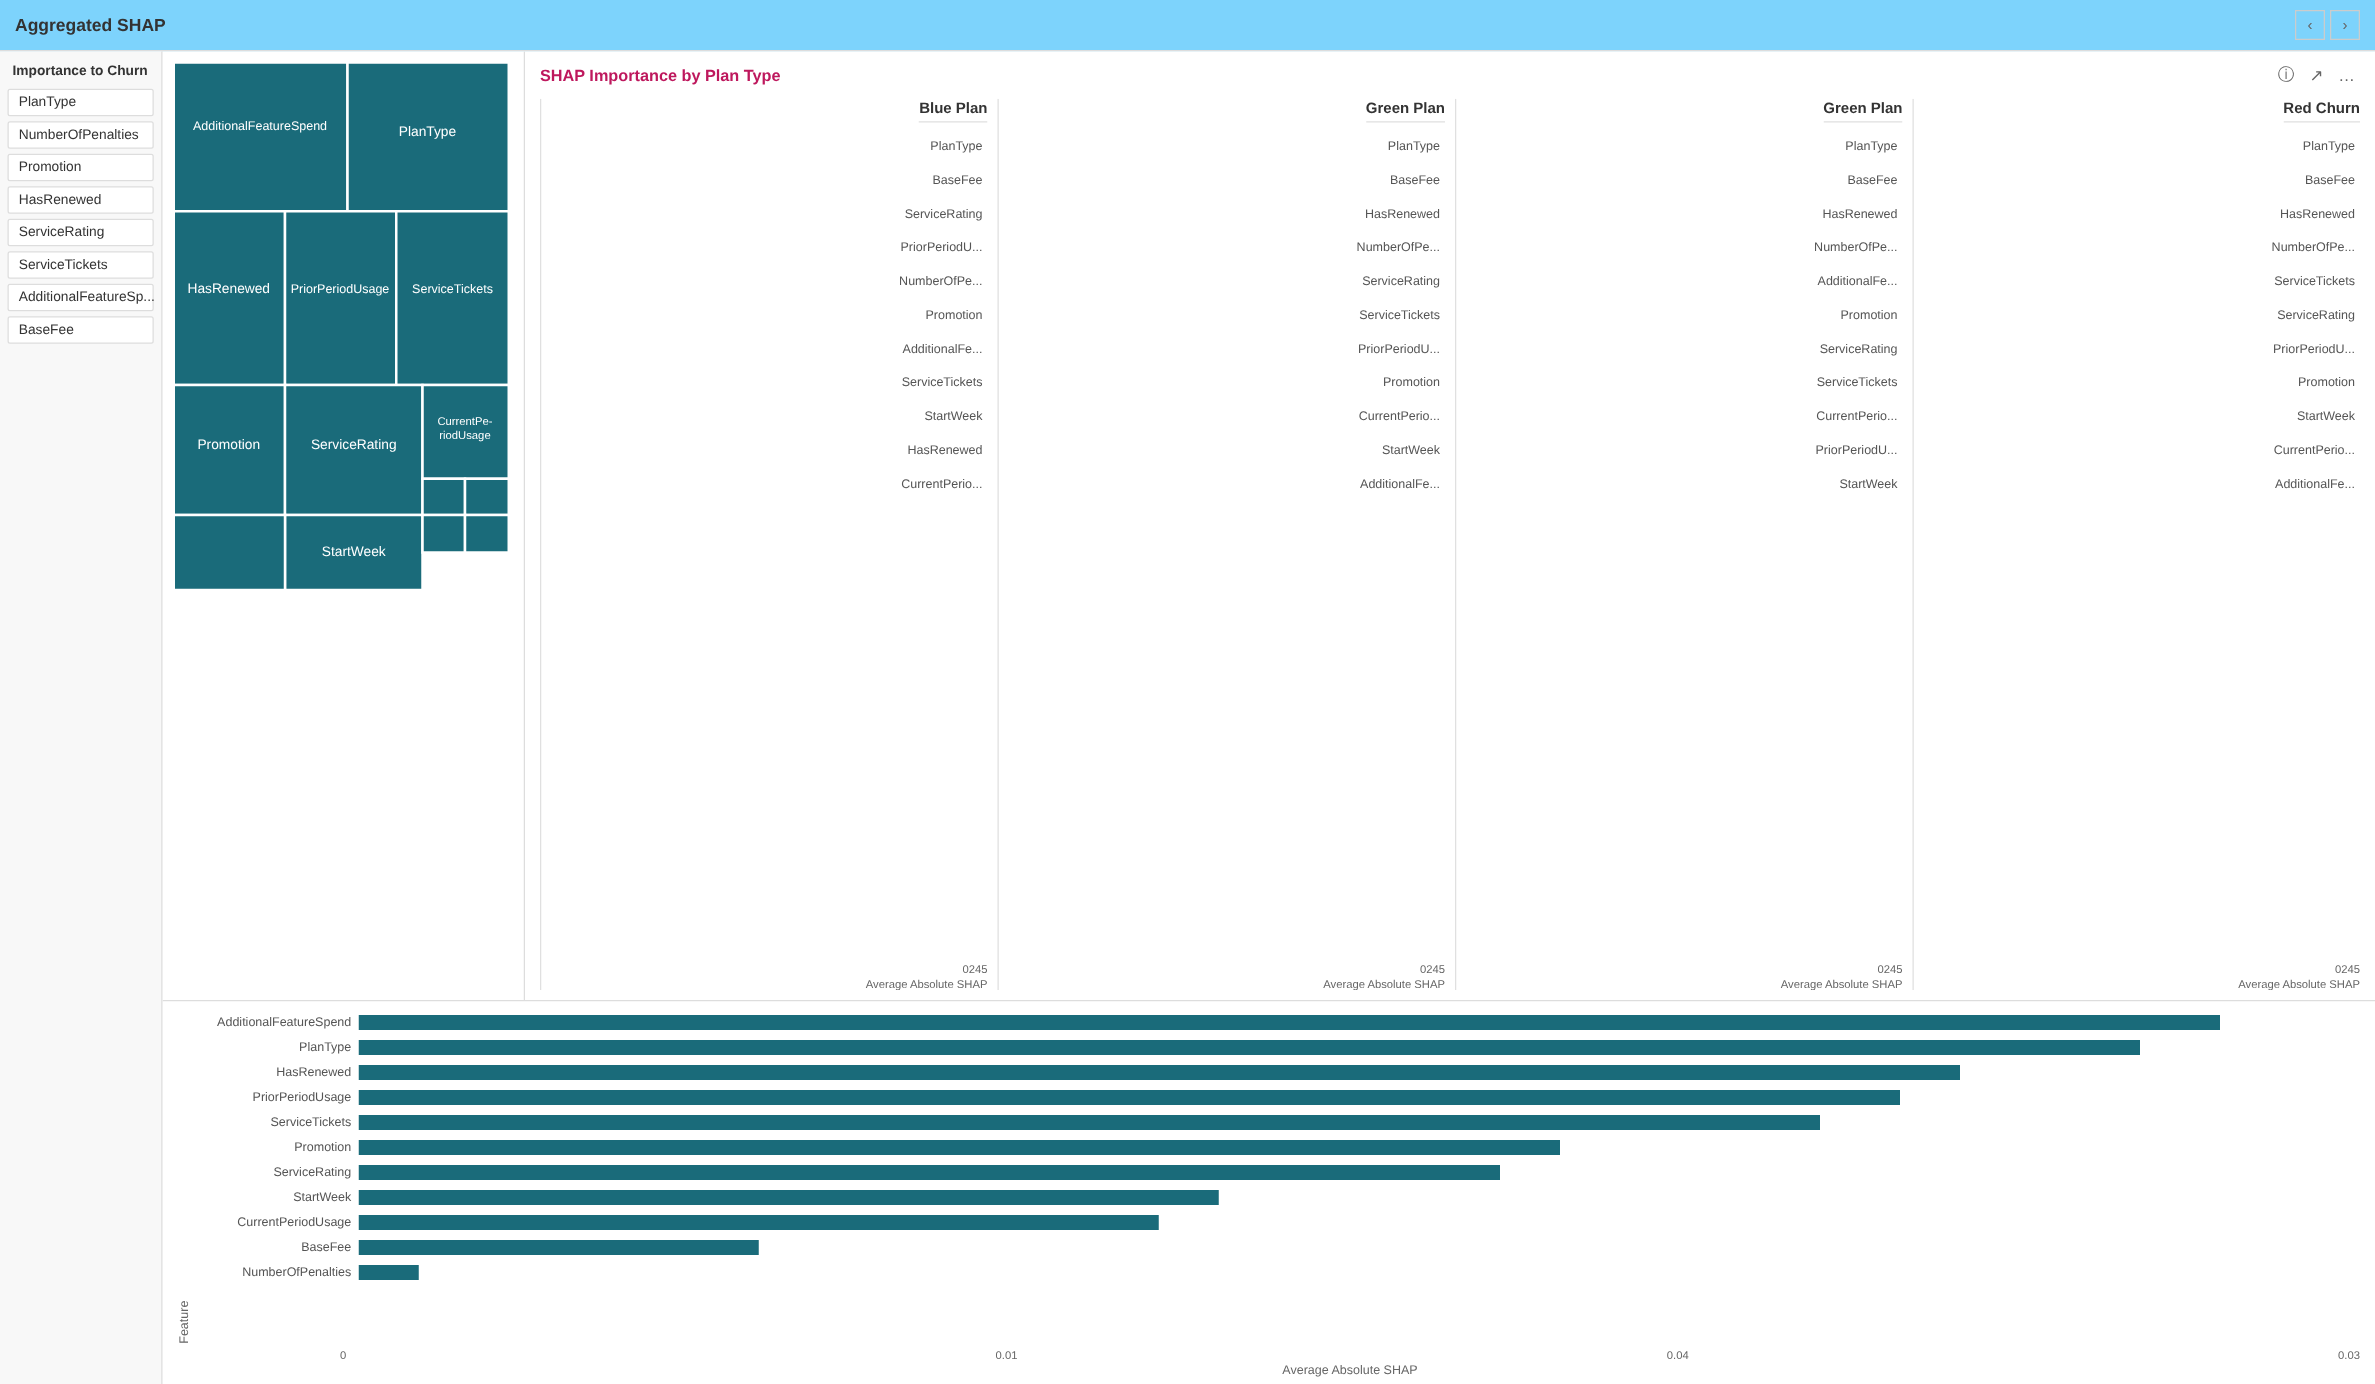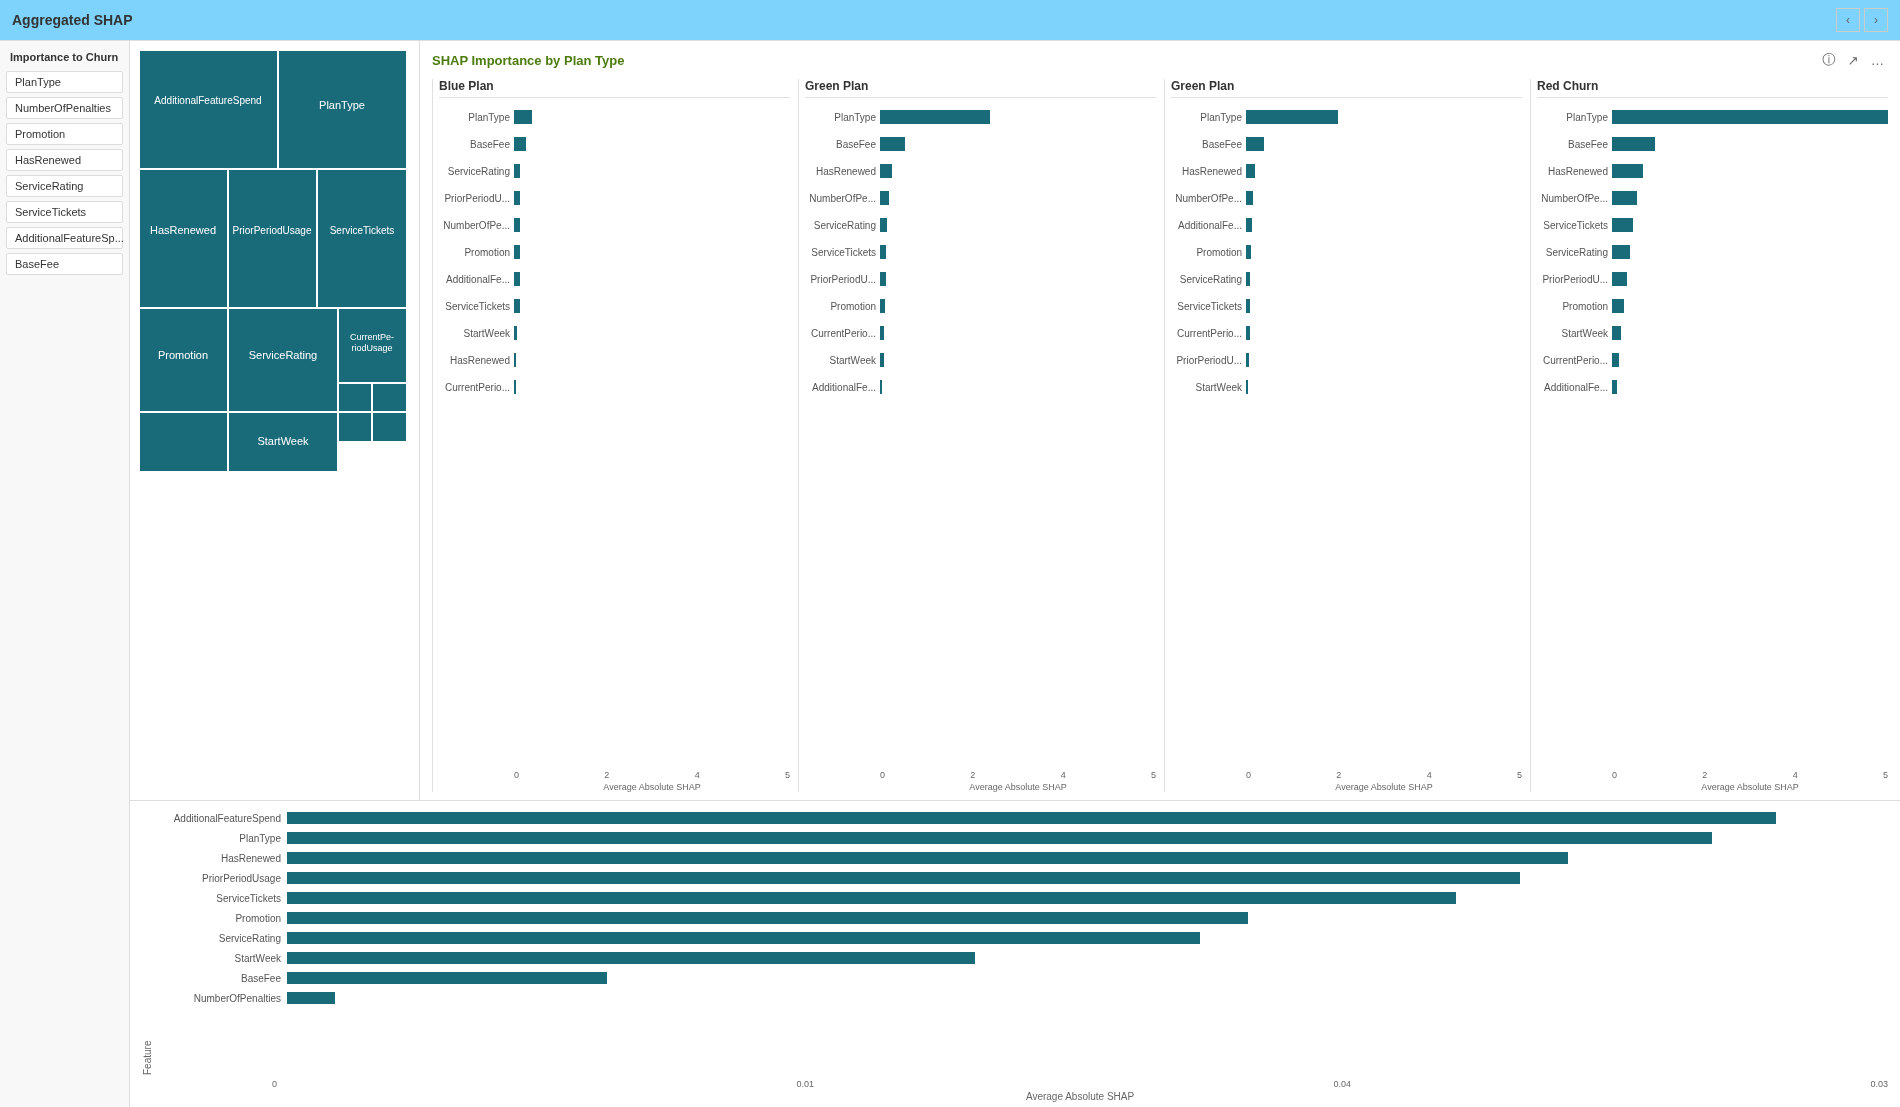--- a/index.html
+++ b/index.html
@@ -88,38 +88,39 @@
       display: flex;
       flex-direction: column;
     }
 
     .panel-header {
       display: flex;
       align-items: center;
       justify-content: space-between;
       margin-bottom: 8px;
     }
-    .panel-title { font-size: 13px; font-weight: 600; color: #4d7c0f; }
+    .panel-title { font-size: 13px; font-weight: 600; color: #be185d; }
     .panel-actions { display: flex; gap: 4px; color: #666; font-size: 13px; }
     .panel-action-btn { cursor: pointer; background: none; border: none; color: #666; padding: 2px 4px; }
 
     .plan-charts-grid {
       display: grid;
       grid-template-columns: repeat(4, 1fr);
       gap: 8px;
       flex: 1;
       overflow: hidden;
     }
 
     .plan-chart {
       display: flex;
       flex-direction: column;
       border-left: 1px solid #e0e0e0;
       padding-left: 6px;
       overflow: hidden;
+      align-items: flex-end;
     }
 
     .plan-chart-title {
       font-size: 12px;
       font-weight: 600;
       color: #333;
       margin-bottom: 6px;
       padding-bottom: 4px;
       border-bottom: 1px solid #e0e0e0;
     }
@@ -771,20 +772,26 @@
                 <div class="feature-bar-fill" style="width: 57%;"></div>
               </div>
             </div>
             <div class="feature-bar-row">
               <div class="feature-bar-label">StartWeek</div>
               <div class="feature-bar-area">
                 <div class="feature-bar-fill" style="width: 43%;"></div>
               </div>
             </div>
             <div class="feature-bar-row">
+              <div class="feature-bar-label">CurrentPeriodUsage</div>
+              <div class="feature-bar-area">
+                <div class="feature-bar-fill" style="width: 40%;"></div>
+              </div>
+            </div>
+            <div class="feature-bar-row">
               <div class="feature-bar-label">BaseFee</div>
               <div class="feature-bar-area">
                 <div class="feature-bar-fill" style="width: 20%;"></div>
               </div>
             </div>
             <div class="feature-bar-row">
               <div class="feature-bar-label">NumberOfPenalties</div>
               <div class="feature-bar-area">
                 <div class="feature-bar-fill" style="width: 3%;"></div>
               </div>

